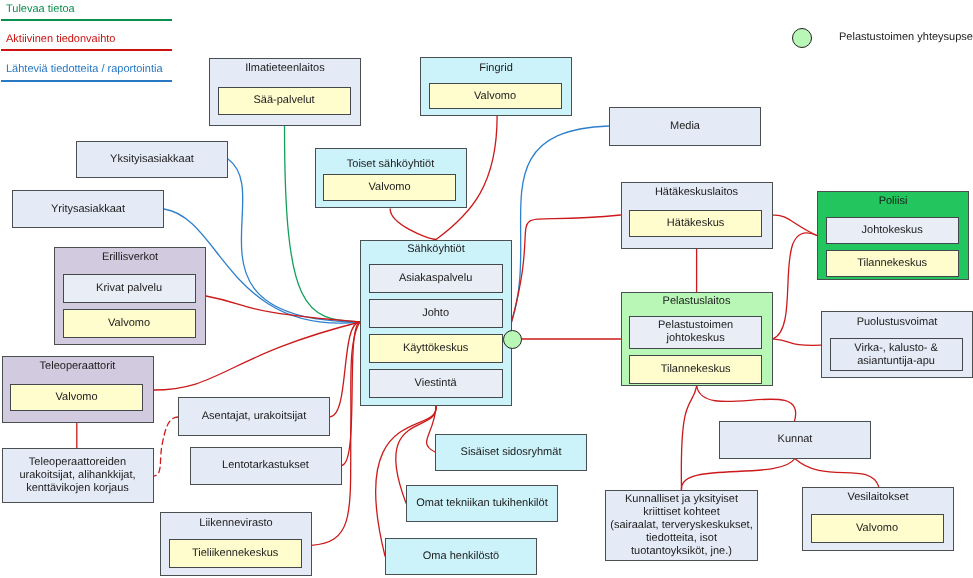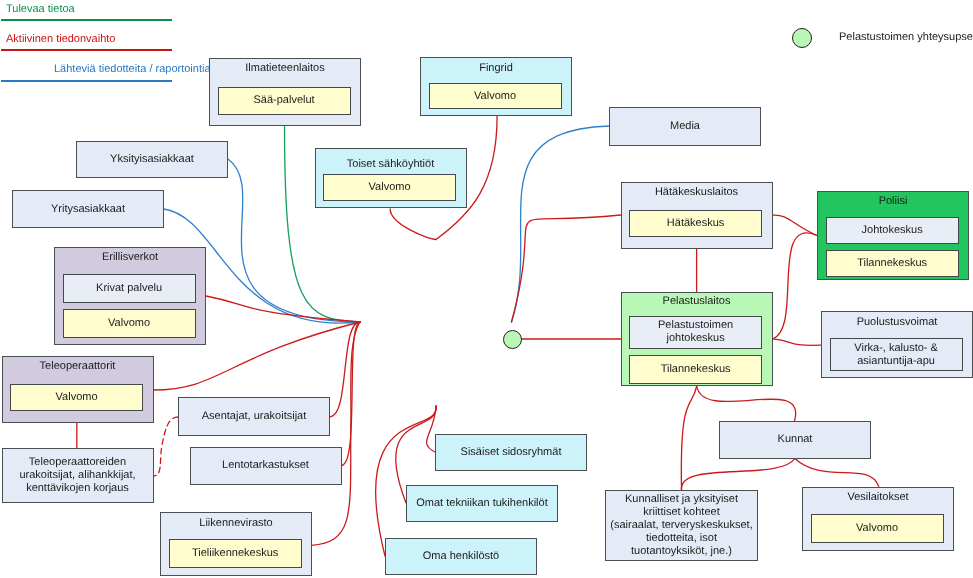--- a/index.html
+++ b/index.html
@@ -64,21 +64,21 @@
       <g stroke="#cc1a1a" stroke-dasharray="5.5 4">
         <path d="M178,417 C168,417 165,430 162,445 C159,462 163,476 153,476"></path>
       </g>
     </g>
   </svg>
 
   <div class="lg-text" style="left:6px;top:3px;color:#0b8f4e;">Tulevaa tietoa</div>
   <div class="lg-line" style="left:1px;top:19px;width:171px;background:#0b8f4e;"></div>
   <div class="lg-text" style="left:6px;top:33px;color:#cc1111;">Aktiivinen tiedonvaihto</div>
   <div class="lg-line" style="left:1px;top:49px;width:171px;background:#cc1111;"></div>
-  <div class="lg-text" style="left:6px;top:63px;color:#2878c4;margin-left:48px;">Lähteviä tiedotteita / raportointia</div>
+  <div class="lg-text" style="left:6px;top:63px;color:#2878c4;">Lähteviä tiedotteita / raportointia</div>
   <div class="lg-line" style="left:1px;top:80px;width:171px;background:#2878c4;"></div>
 
   <div class="dot" style="left:792px;top:28px;width:20px;height:20px;background:#b9f7b6;"></div>
   <div class="lg-text" style="left:839px;top:31px;">Pelastustoimen yhteysupseeri</div>
 
   <div class="node" style="left:209px;top:57.5px;width:152px;height:68.5px;background:#e5ebf6;">
     <div class="title" style="top:3.6px;">Ilmatieteenlaitos</div>
     <div class="inner" style="left:7.6px;top:28.5px;width:133px;height:27.5px;background:#fffccd;">Sää-palvelut</div>
   </div>
 
@@ -115,20 +115,27 @@
 
   <div class="node plain" style="left:178px;top:397px;width:152px;height:39px;background:#e5ebf6;">Asentajat, urakoitsijat</div>
 
   <div class="node plain" style="left:189.5px;top:446.5px;width:152px;height:38px;background:#e5ebf6;">Lentotarkastukset</div>
 
   <div class="node" style="left:160px;top:512px;width:152px;height:64px;background:#e5ebf6;">
     <div class="title" style="top:3.6px;">Liikennevirasto</div>
     <div class="inner" style="left:7.6px;top:26px;width:133px;height:29px;background:#fffccd;">Tieliikennekeskus</div>
   </div>
 
+  <div class="node" style="left:360px;top:239.5px;width:152px;height:166px;background:#ccf2fa;">
+    <div class="title" style="top:2.6px;">Sähköyhtiöt</div>
+    <div class="inner" style="left:7.6px;top:23px;width:134px;height:29px;background:#e9edf6;">Asiakaspalvelu</div>
+    <div class="inner" style="left:7.6px;top:58px;width:134px;height:29px;background:#e9edf6;">Johto</div>
+    <div class="inner" style="left:7.6px;top:93px;width:134px;height:29px;background:#fffccd;">Käyttökeskus</div>
+    <div class="inner" style="left:7.6px;top:128px;width:134px;height:29px;background:#e9edf6;">Viestintä</div>
+  </div>
 
   <div class="dot" style="left:502.5px;top:330px;width:19px;height:19px;background:#b9f7b6;"></div>
 
   <div class="node plain" style="left:435px;top:434px;width:152px;height:37px;background:#ccf2fa;">Sisäiset sidosryhmät</div>
 
   <div class="node plain" style="left:406px;top:485px;width:152px;height:37px;background:#ccf2fa;">Omat tekniikan tukihenkilöt</div>
 
   <div class="node plain" style="left:385px;top:538px;width:152px;height:37px;background:#ccf2fa;">Oma henkilöstö</div>
 
   <div class="node" style="left:620.5px;top:181.5px;width:152px;height:67px;background:#e5ebf6;">

